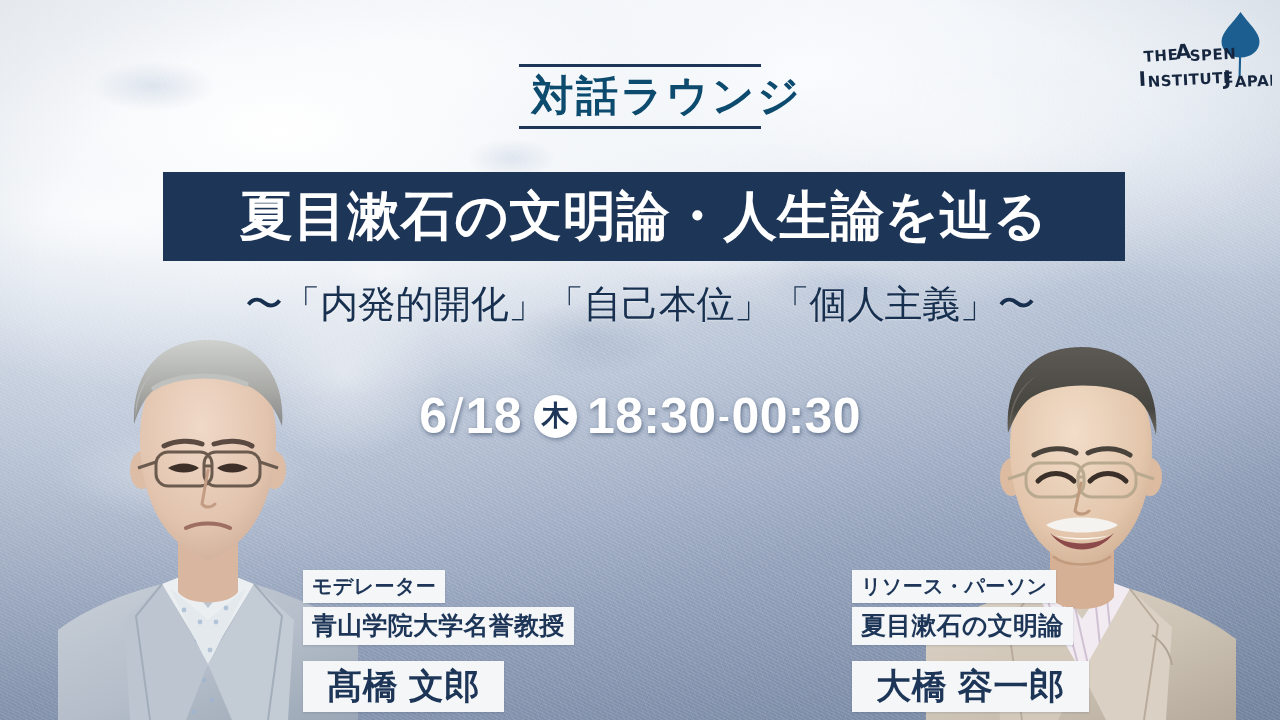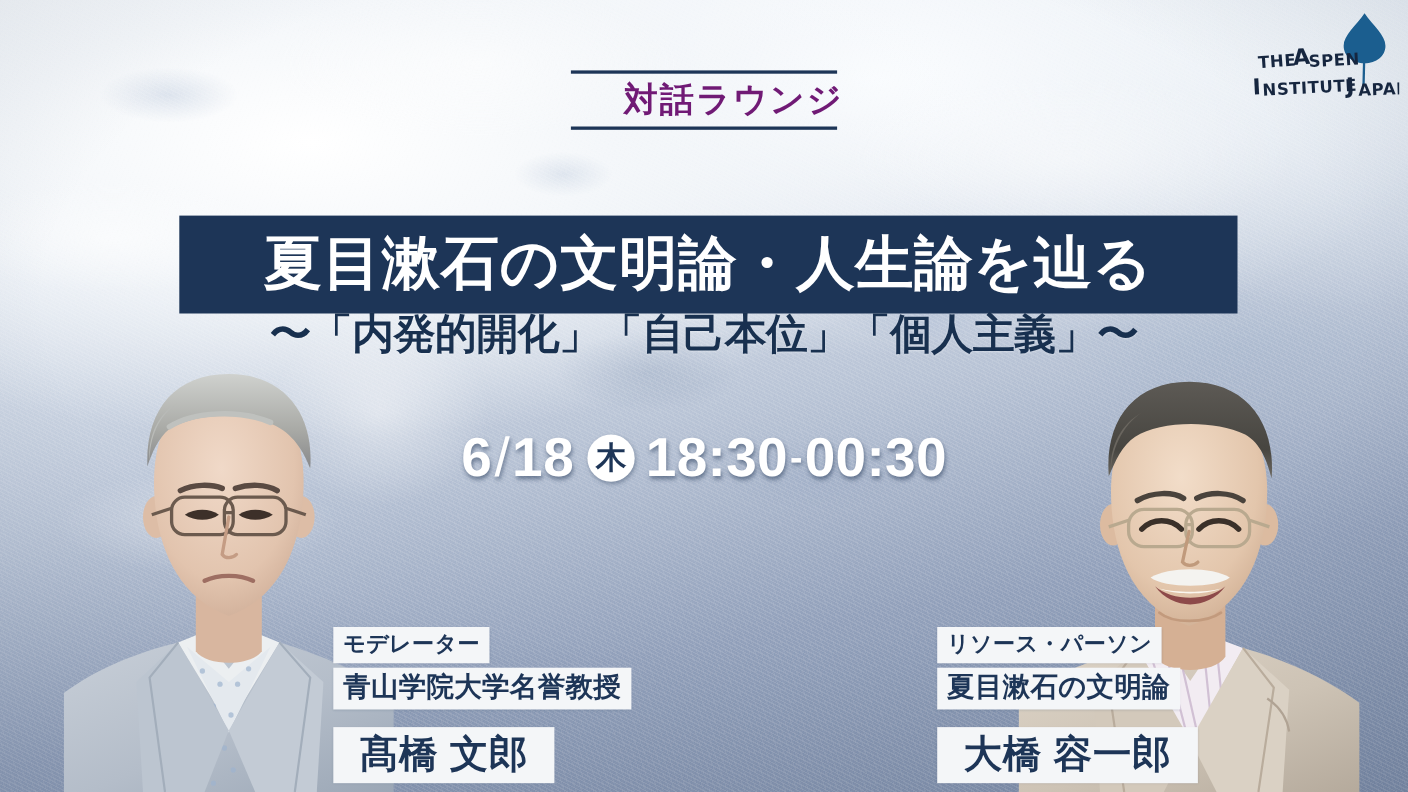--- a/index.html
+++ b/index.html
@@ -88,61 +88,60 @@
     display: flex;
     flex-direction: column;
     align-items: center;
   }
   .eyebrow-rule {
     width: 242px;
     height: 3px;
     background: #1d3557;
   }
   .eyebrow-text {
-    font-size: 31px;
+    font-size: 42px;
     font-weight: 700;
-    color: #701a75;
+    color: #0c4a6e;
     letter-spacing: .06em;
     line-height: 1;
     padding: 8px 0 9px 6px;
     margin-left: 48px;
   }
 
   
   .title-banner {
     position: absolute;
     left: 163px;
     top: 172px;
     width: 962px;
     height: 89px;
     background: #1d3557;
     display: flex;
     align-items: center;
     justify-content: center;
-    margin-top: 24px;
   }
   .title-text {
     color: #ffffff;
     font-size: 53px;
     font-weight: 700;
     letter-spacing: .012em;
     line-height: 1;
     white-space: nowrap;
     transform: translateY(-1px);
   }
 
   
   .subtitle {
     position: absolute;
     top: 283px;
     left: 0;
     width: 100%;
     text-align: center;
     font-size: 38px;
-    font-weight: 700;
+    font-weight: 400;
     color: #18304f;
     letter-spacing: -.01em;
     line-height: 1.15;
     text-shadow: 0 1px 2px rgba(255,255,255,.35);
   }
 
   
   .dateline {
     position: absolute;
     top: 391px;

